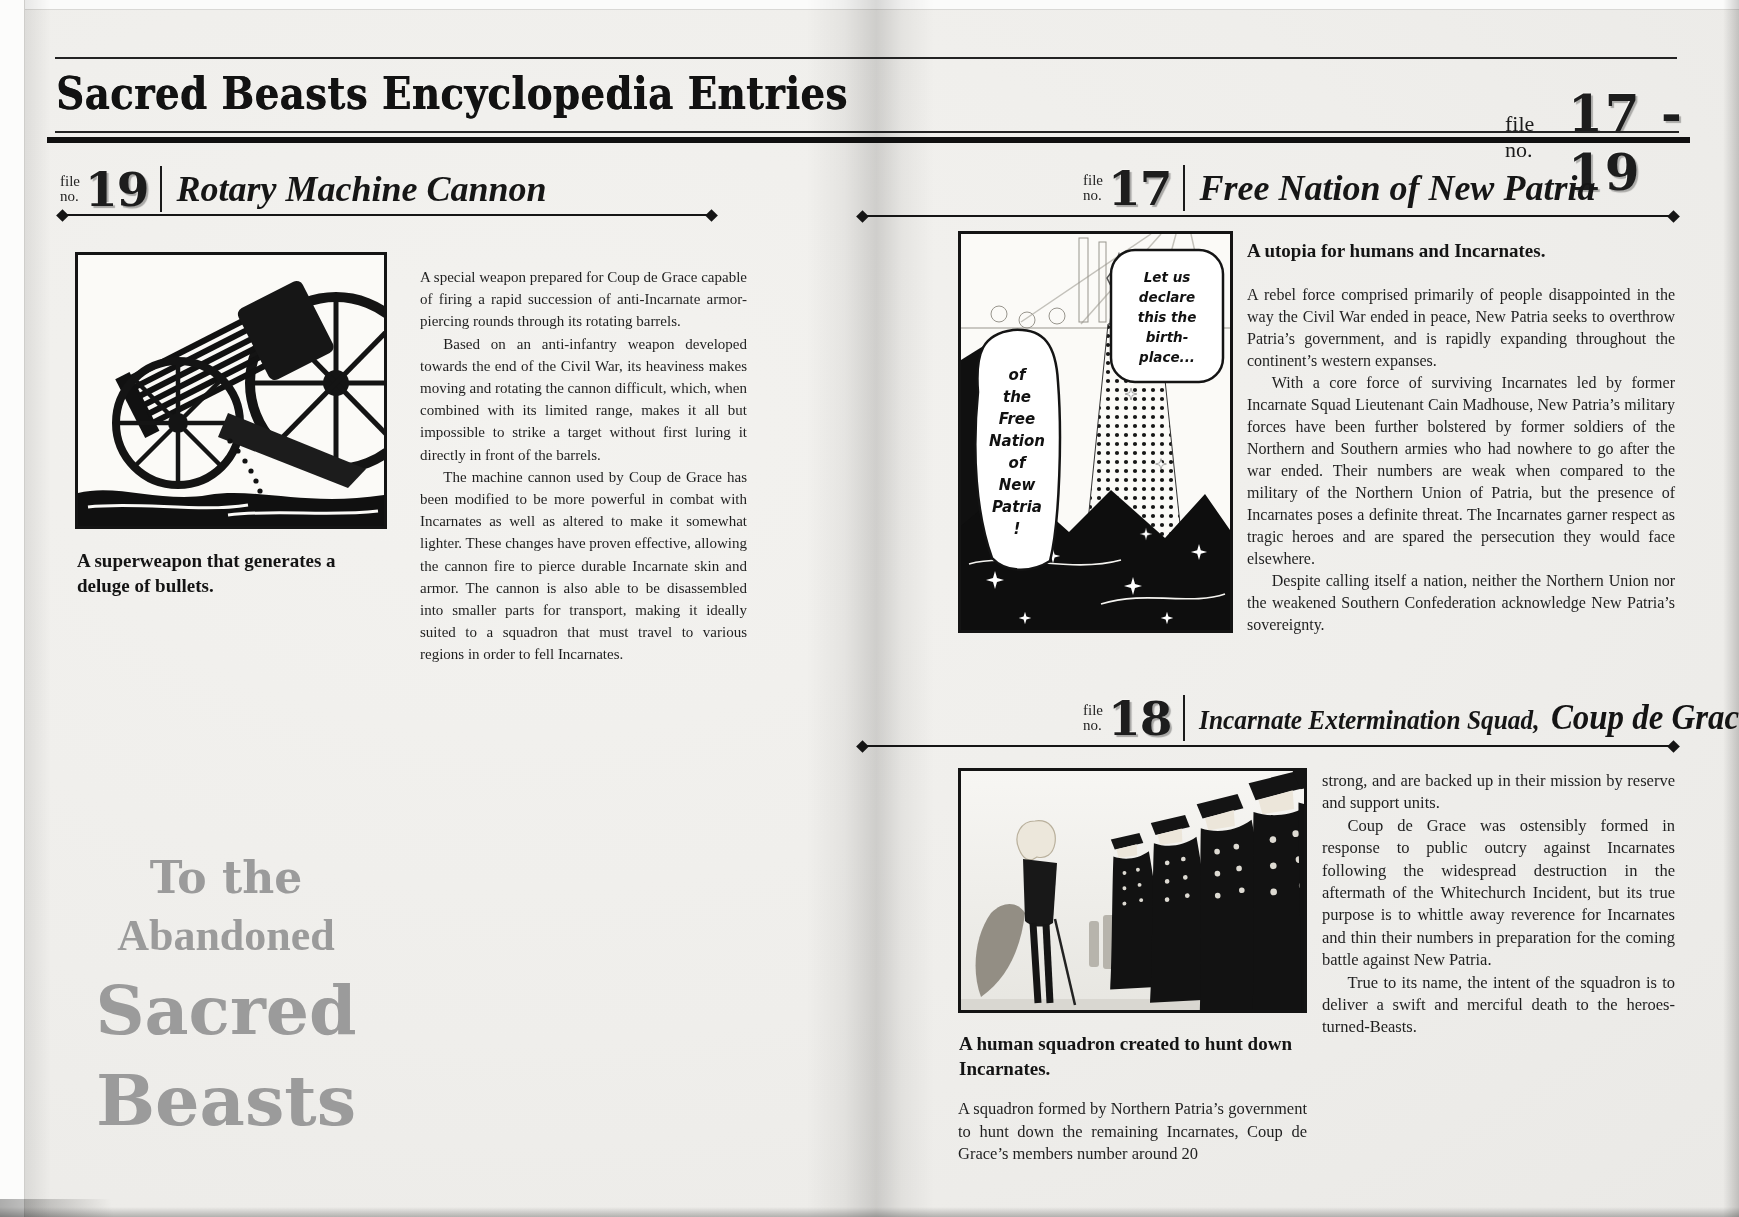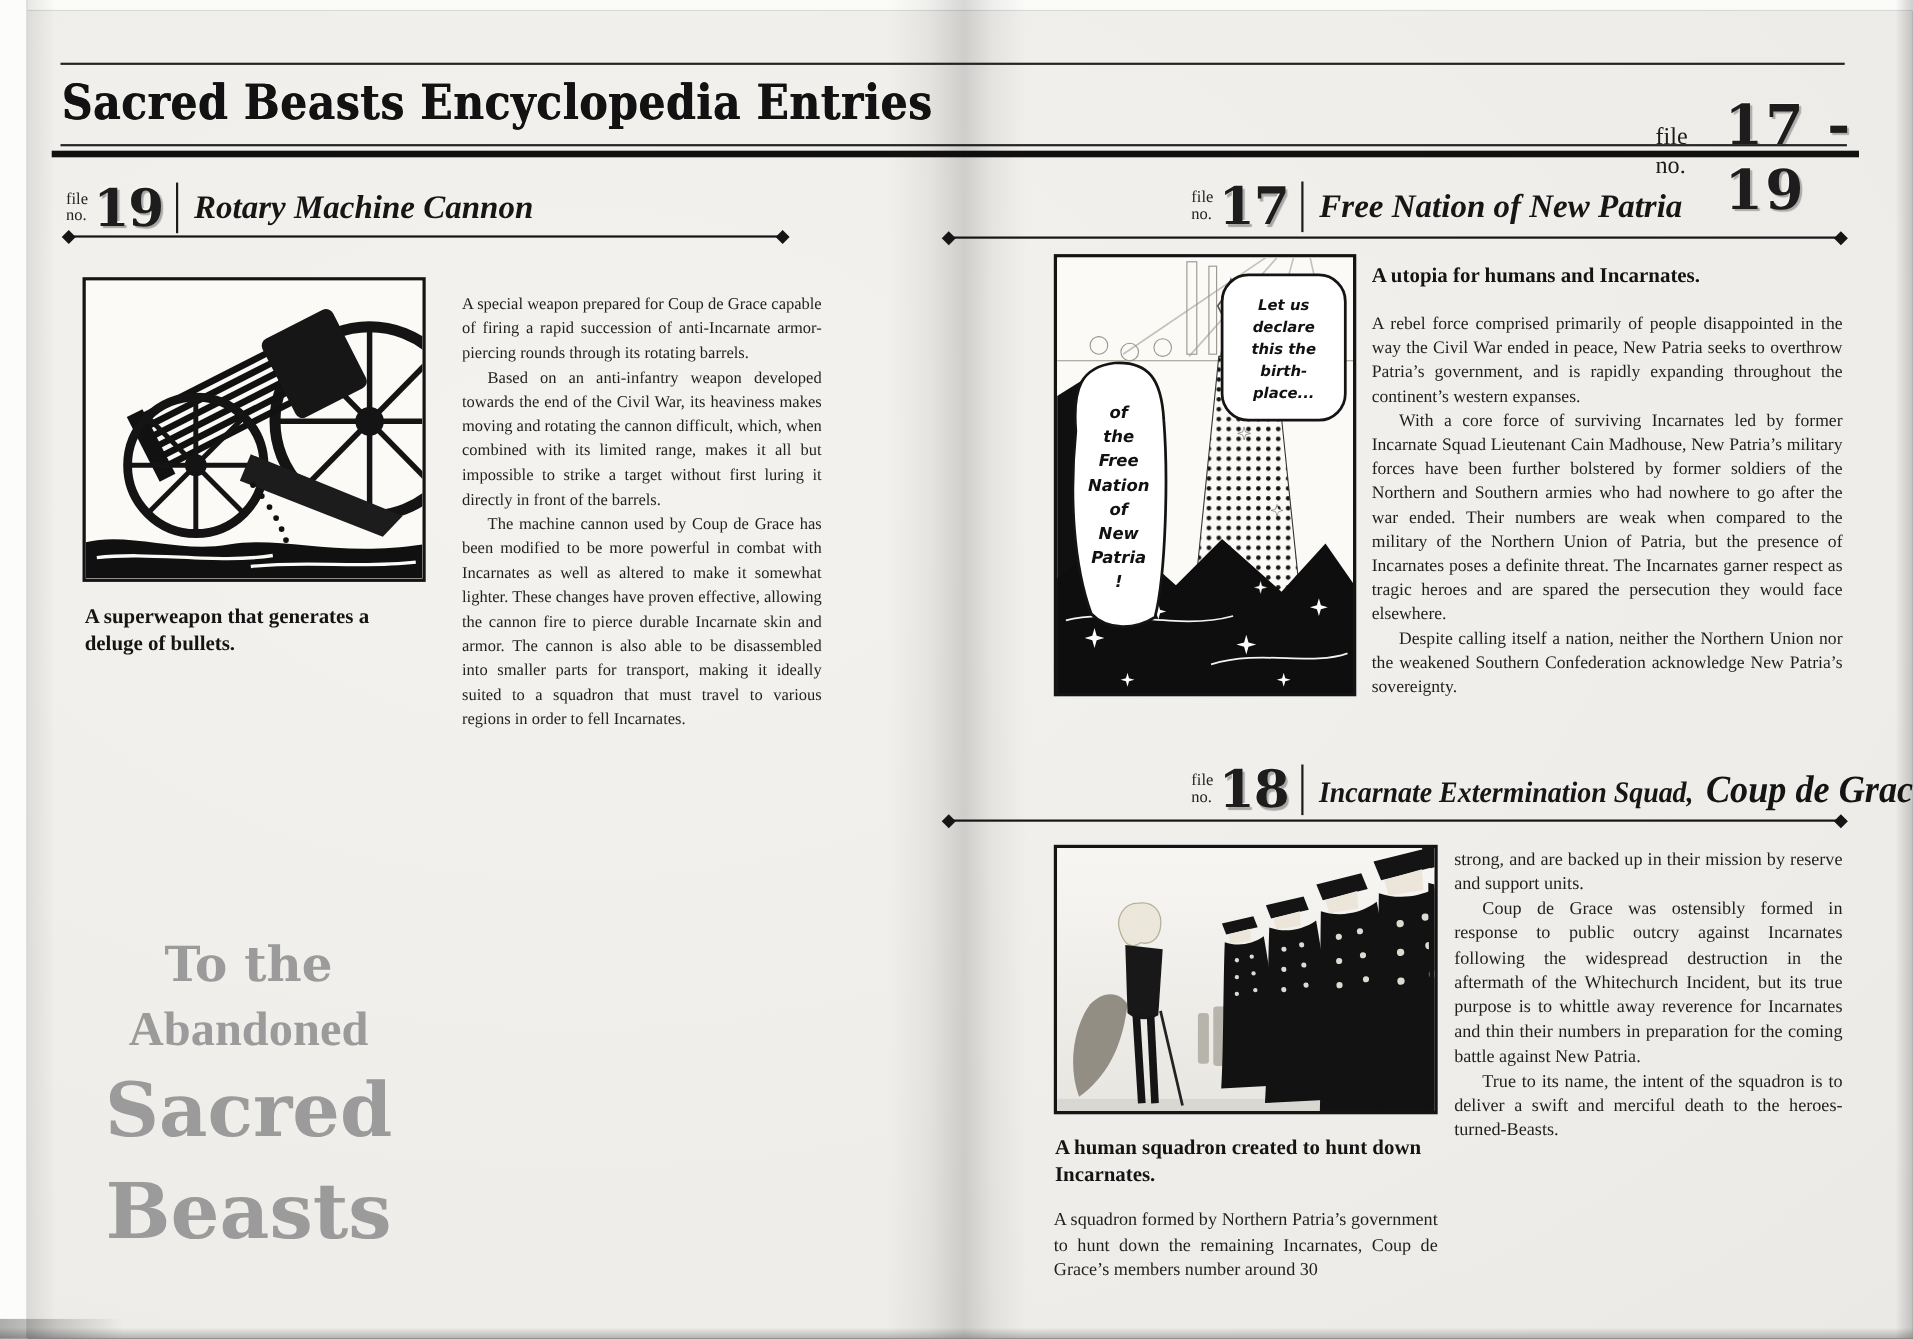--- a/index.html
+++ b/index.html
@@ -26,21 +26,21 @@
   .masthead-right{left:1470px;top:84px;display:flex;align-items:baseline;gap:12px;margin-left:35px;}
   .file-no-label{font-size:22px;color:#1b1b1b;}
   .file-no-value{font-family:"DejaVu Serif",serif;font-weight:bold;font-size:50px;letter-spacing:2px;color:#1d1d1d;
     text-shadow:-1px -1px 0 #f5f4f1, 2px 2px 1px rgba(0,0,0,.28);}
   
   .entry-head{display:flex;align-items:center;height:54px;}
   .file-words{font-size:15px;line-height:15px;color:#232323;}
   .file-number{font-family:"DejaVu Serif",serif;font-weight:bold;font-size:47px;margin-left:5px;letter-spacing:-1px;color:#1d1d1d;
     text-shadow:-1px -1px 0 #f5f4f1, 2px 2px 1px rgba(0,0,0,.30);}
   .head-bar{width:2px;height:46px;background:#1a1a1a;margin:0 14px 0 12px;}
-  .entry-title{font-style:italic;font-weight:bold;font-size:30px;white-space:nowrap;color:#161616;}
+  .entry-title{font-style:italic;font-weight:bold;font-size:36px;white-space:nowrap;color:#161616;}
   .title-wrap-18{white-space:nowrap;transform:scaleX(.94);transform-origin:left center;}
   .title-prefix{font-style:italic;font-weight:bold;font-size:27px;color:#161616;}
   .title-emph{font-style:italic;font-weight:bold;font-size:35px;color:#141414;margin-left:8px;}
   .diamond-rule{height:2px;background:#151515;}
   .diamond{position:absolute;top:-3.5px;width:9px;height:9px;background:#151515;transform:rotate(45deg);}
   .diamond.dl{left:-4px}.diamond.dr{right:-4px}
   
   .figure{border:3px solid #141414;background:#fcfbf8;box-sizing:border-box;}
   .figure svg{display:block;width:100%;height:100%;}
   
@@ -335,21 +335,21 @@
           <line x1="72" y1="152" x2="77" y2="232" stroke="#151515" stroke-width="7"></line>
           <line x1="85" y1="153" x2="89" y2="232" stroke="#151515" stroke-width="7"></line>
           <line x1="94" y1="148" x2="114" y2="234" stroke="#222" stroke-width="2.5"></line>
         </g>
       </svg>
     </div>
 
     <div class="abs caption" style="left:959px;top:1031px;width:358px;">A human squadron created to hunt down Incarnates.</div>
 
     <div class="abs body-text col18l" style="left:958px;top:1098px;width:349px;">
-      <p>A squadron formed by Northern Patria’s government to hunt down the remaining Incarnates, Coup de Grace’s members number around 30</p>
+      <p>A squadron formed by Northern Patria’s government to hunt down the remaining Incarnates, Coup de Grace’s members number around 20</p>
     </div>
 
     <div class="abs body-text col18r" style="left:1322px;top:770px;width:353px;">
       <p>strong, and are backed up in their mission by reserve and support units.</p>
       <p>Coup de Grace was ostensibly formed in response to public outcry against Incarnates following the widespread destruction in the aftermath of the Whitechurch Incident, but its true purpose is to whittle away reverence for Incarnates and thin their numbers in preparation for the coming battle against New Patria.</p>
       <p>True to its name, the intent of the squadron is to deliver a swift and merciful death to the heroes-turned-Beasts.</p>
     </div>
   </section>
 
 </div>

